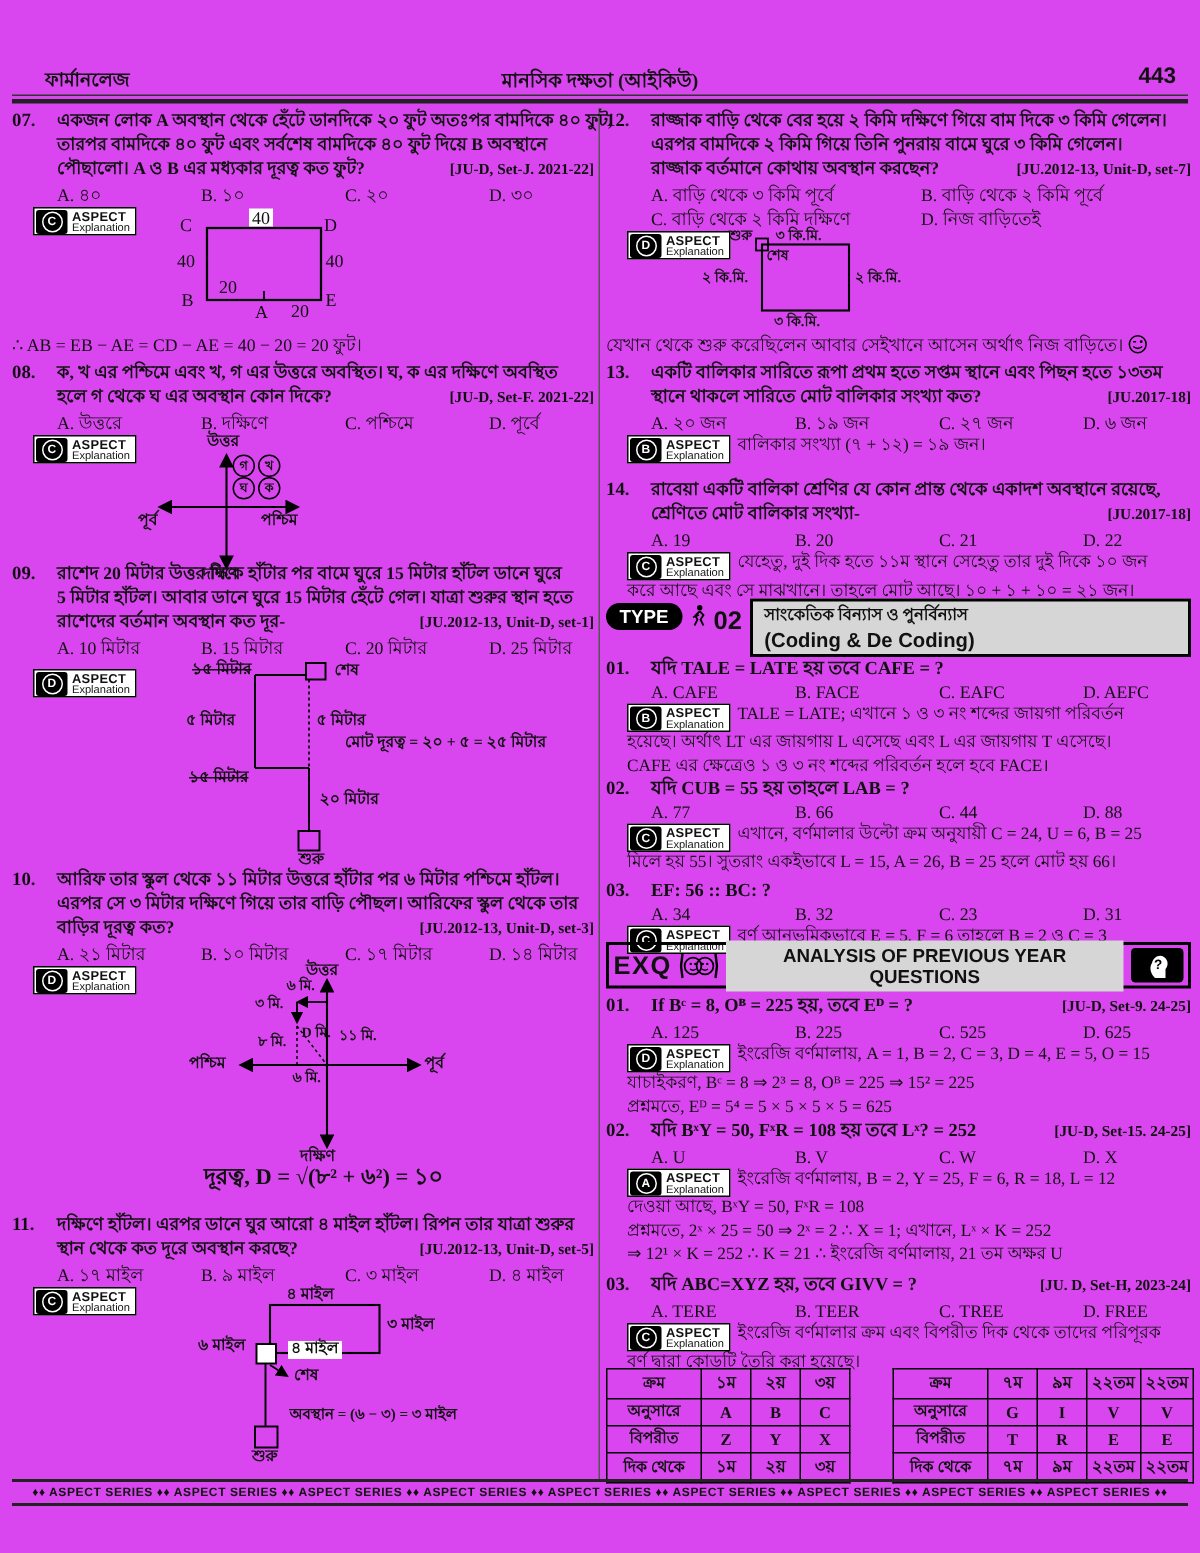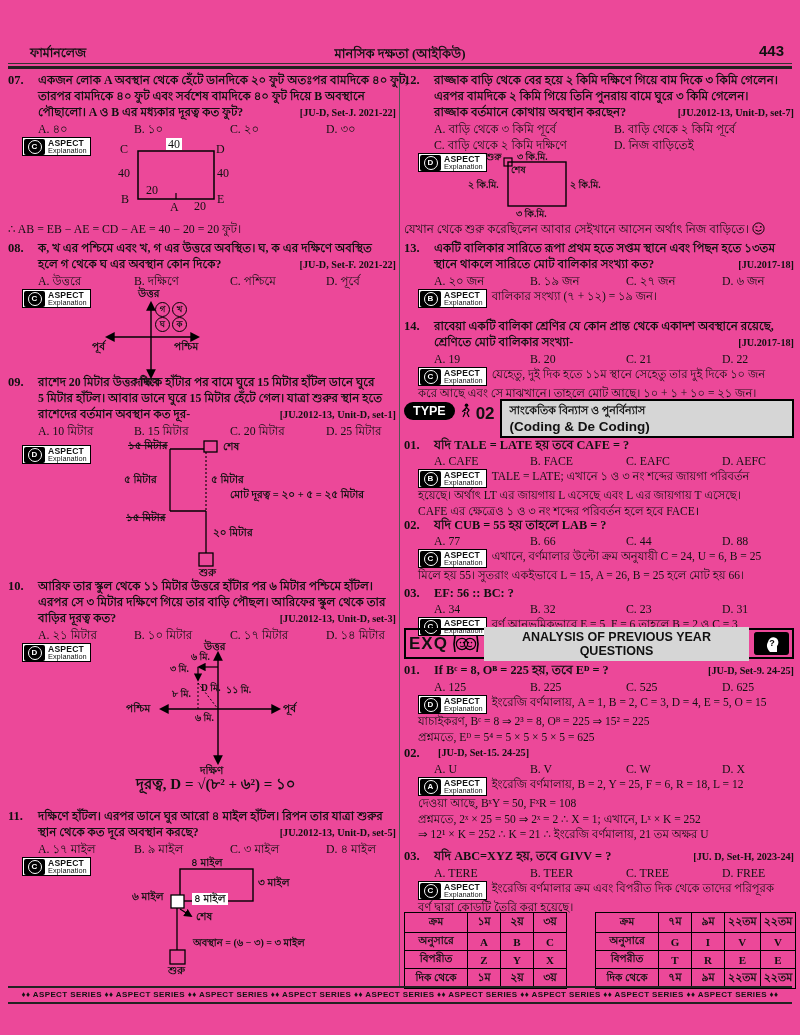--- a/index.html
+++ b/index.html
@@ -1,16 +1,16 @@
 <!DOCTYPE html>
 <html><head>
 <meta charset="utf-8">
 <style>
   html,body{margin:0;padding:0;background:#fff;}
-  #page{position:relative;width:800px;height:1035px;background:#ec4899;overflow:hidden;
+  #page{position:relative;width:800px;height:1035px;background:#d946ef;overflow:hidden;
         font-family:"Liberation Serif",serif;color:#111;}
   
   .hdr{position:absolute;top:44px;left:8px;right:8px;height:18px;}
   .hl{position:absolute;left:22px;top:0;font-weight:bold;font-size:12.5px;}
   .hc{position:absolute;left:0;right:0;text-align:center;top:0;font-weight:bold;font-size:13px;}
   .hr{position:absolute;right:8px;top:-2px;font-weight:bold;font-size:15px;font-family:"Liberation Sans",sans-serif;}
   .rule1{position:absolute;top:63px;left:8px;right:8px;height:1px;background:#333;}
   .rule2{position:absolute;top:66px;left:8px;right:8px;height:3px;background:#222;}
   
   .col{position:absolute;top:72px;bottom:49px;}
@@ -599,20 +599,21 @@
       </div>
       <div class="expl">যাচাইকরণ, Bᶜ = 8 ⇒ 2³ = 8, Oᴮ = 225 ⇒ 15² = 225</div>
       <div class="expl">প্রশ্নমতে, Eᴰ = 5⁴ = 5 × 5 × 5 × 5 = 625</div>
     </div>
 
     <div class="q" style="top:673px">
       <div class="qrow">
         <span class="qnum">02.</span>
         <div class="qbody">
           <div class="ln lnlast" style="font-size:12.3px">
+              <span>যদি BˣY = 50, FˣR = 108 হয় তবে Lˣ? = 252</span>
               <span class="ref">[JU-D, Set-15. 24-25]</span>
             </div>
         </div>
       </div>
       <div class="opts">
         <span class="o">A. U</span>
         <span class="o">B. V</span>
         <span class="o">C. W</span>
         <span class="o">D. X</span>
       </div>

